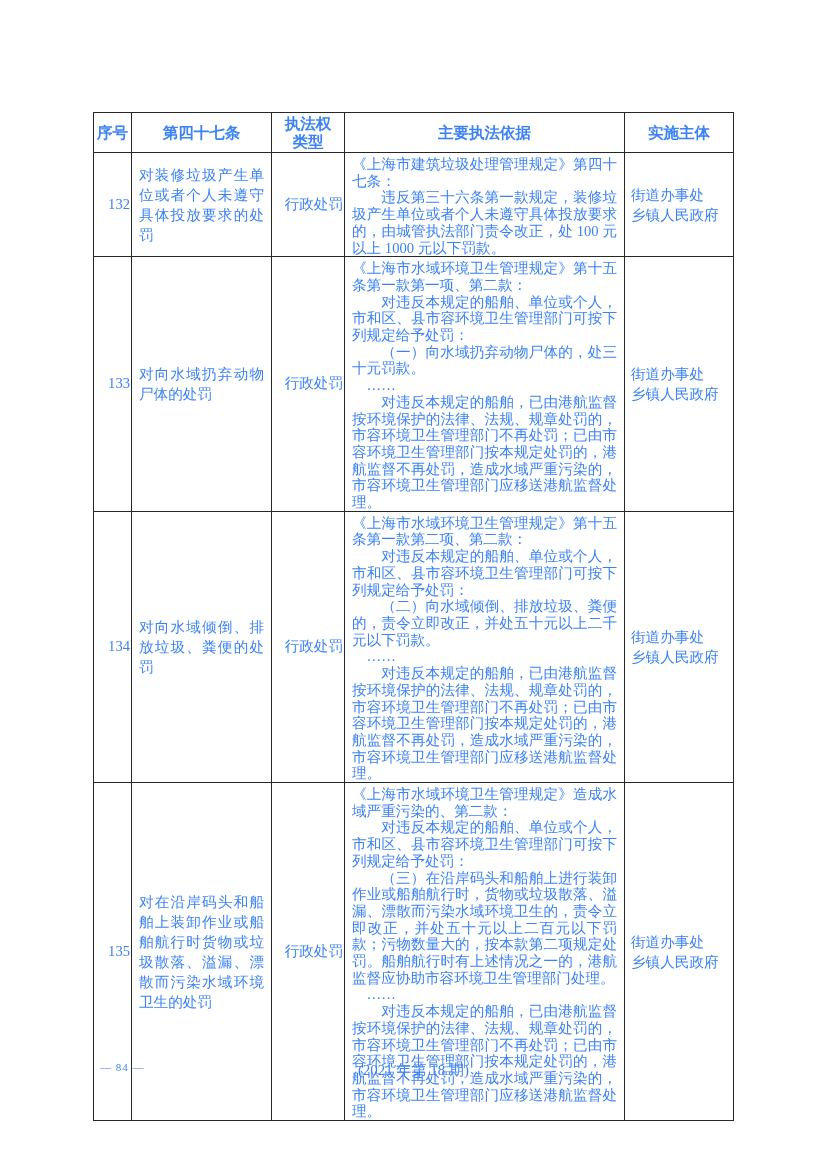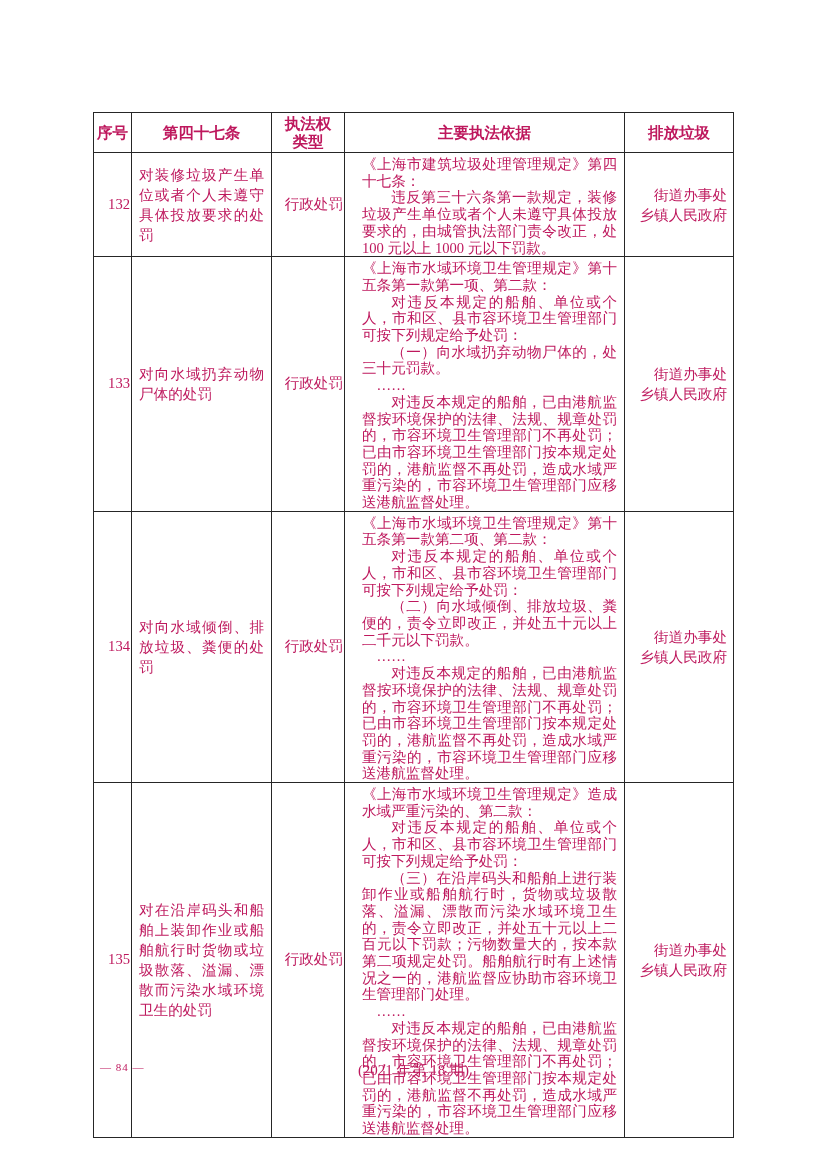--- a/index.html
+++ b/index.html
@@ -1,21 +1,21 @@
 <!DOCTYPE html>
 <html><head>
 <meta charset="utf-8">
 <style>
   html,body{margin:0;padding:0;background:#ffffff;}
   .page{
     position:relative;
     width:827px;height:1170px;
     background:#ffffff;
     font-family:"Liberation Serif","DejaVu Serif",serif;
-    color:#be185d;
+    color:#3b82f6;
     overflow:hidden;
   }
   table.gov{
     position:absolute;left:93px;top:112px;
     width:641px;
     border-collapse:collapse;
     table-layout:fixed;
   }
   table.gov th, table.gov td{
     border:1.5px solid #262626;
@@ -30,25 +30,25 @@
   tr.r0{height:103px}
   tr.r1{height:237px}
   tr.r2{height:248px}
   tr.r3{height:317px}
   th{
     font-weight:bold;font-size:15.5px;
     text-align:center;vertical-align:middle;
     padding:1px;line-height:18px;
   }
   th .wrapnarrow{display:inline-block;width:3em;line-height:18px;}
-  td{font-size:14.6px;text-align:right;}
+  td{font-size:14.6px;}
   td.no{text-align:right;vertical-align:middle;font-size:14.6px;margin-left:12px;}
   td.name{vertical-align:middle;padding:2px 7px;line-height:20px;text-align:justify;}
   td.type{text-align:right;vertical-align:middle;}
-  td.basis{vertical-align:top;padding:3px 7px 0 17px;line-height:16.7px;text-align:justify;}
+  td.basis{vertical-align:top;padding:3px 7px 0 7px;line-height:16.7px;text-align:justify;}
   td.subj{vertical-align:middle;padding:2px 6px;line-height:20px;}
   p{margin:0;}
   .p-ind{text-indent:2em;font-family:Liberation Serif, serif;}
   .p-dots{text-indent:1em;}
   .footer-left{
     position:absolute;left:100px;top:1061px;
     font-size:11px;letter-spacing:1px;
   }
   .footer-center{
     position:absolute;left:0;top:1061px;width:827px;
@@ -67,21 +67,21 @@
         <col class="col-type">
         <col class="col-basis">
         <col class="col-subj">
     </colgroup>
     <thead>
       <tr class="hdr">
         <th><span>序号</span></th>
         <th><span>第四十七条</span></th>
         <th><span class="wrapnarrow">执法权类型</span></th>
         <th><span>主要执法依据</span></th>
-        <th><span>排放垃圾</span></th>
+        <th><span>实施主体</span></th>
       </tr>
     </thead>
     <tbody>
 
       <tr class="r0">
         <td class="no">132</td>
         <td class="name">对装修垃圾产生单位或者个人未遵守具体投放要求的处罚</td>
         <td class="type">行政处罚</td>
         <td class="basis">
           <p>《上海市建筑垃圾处理管理规定》第四十七条：</p>

